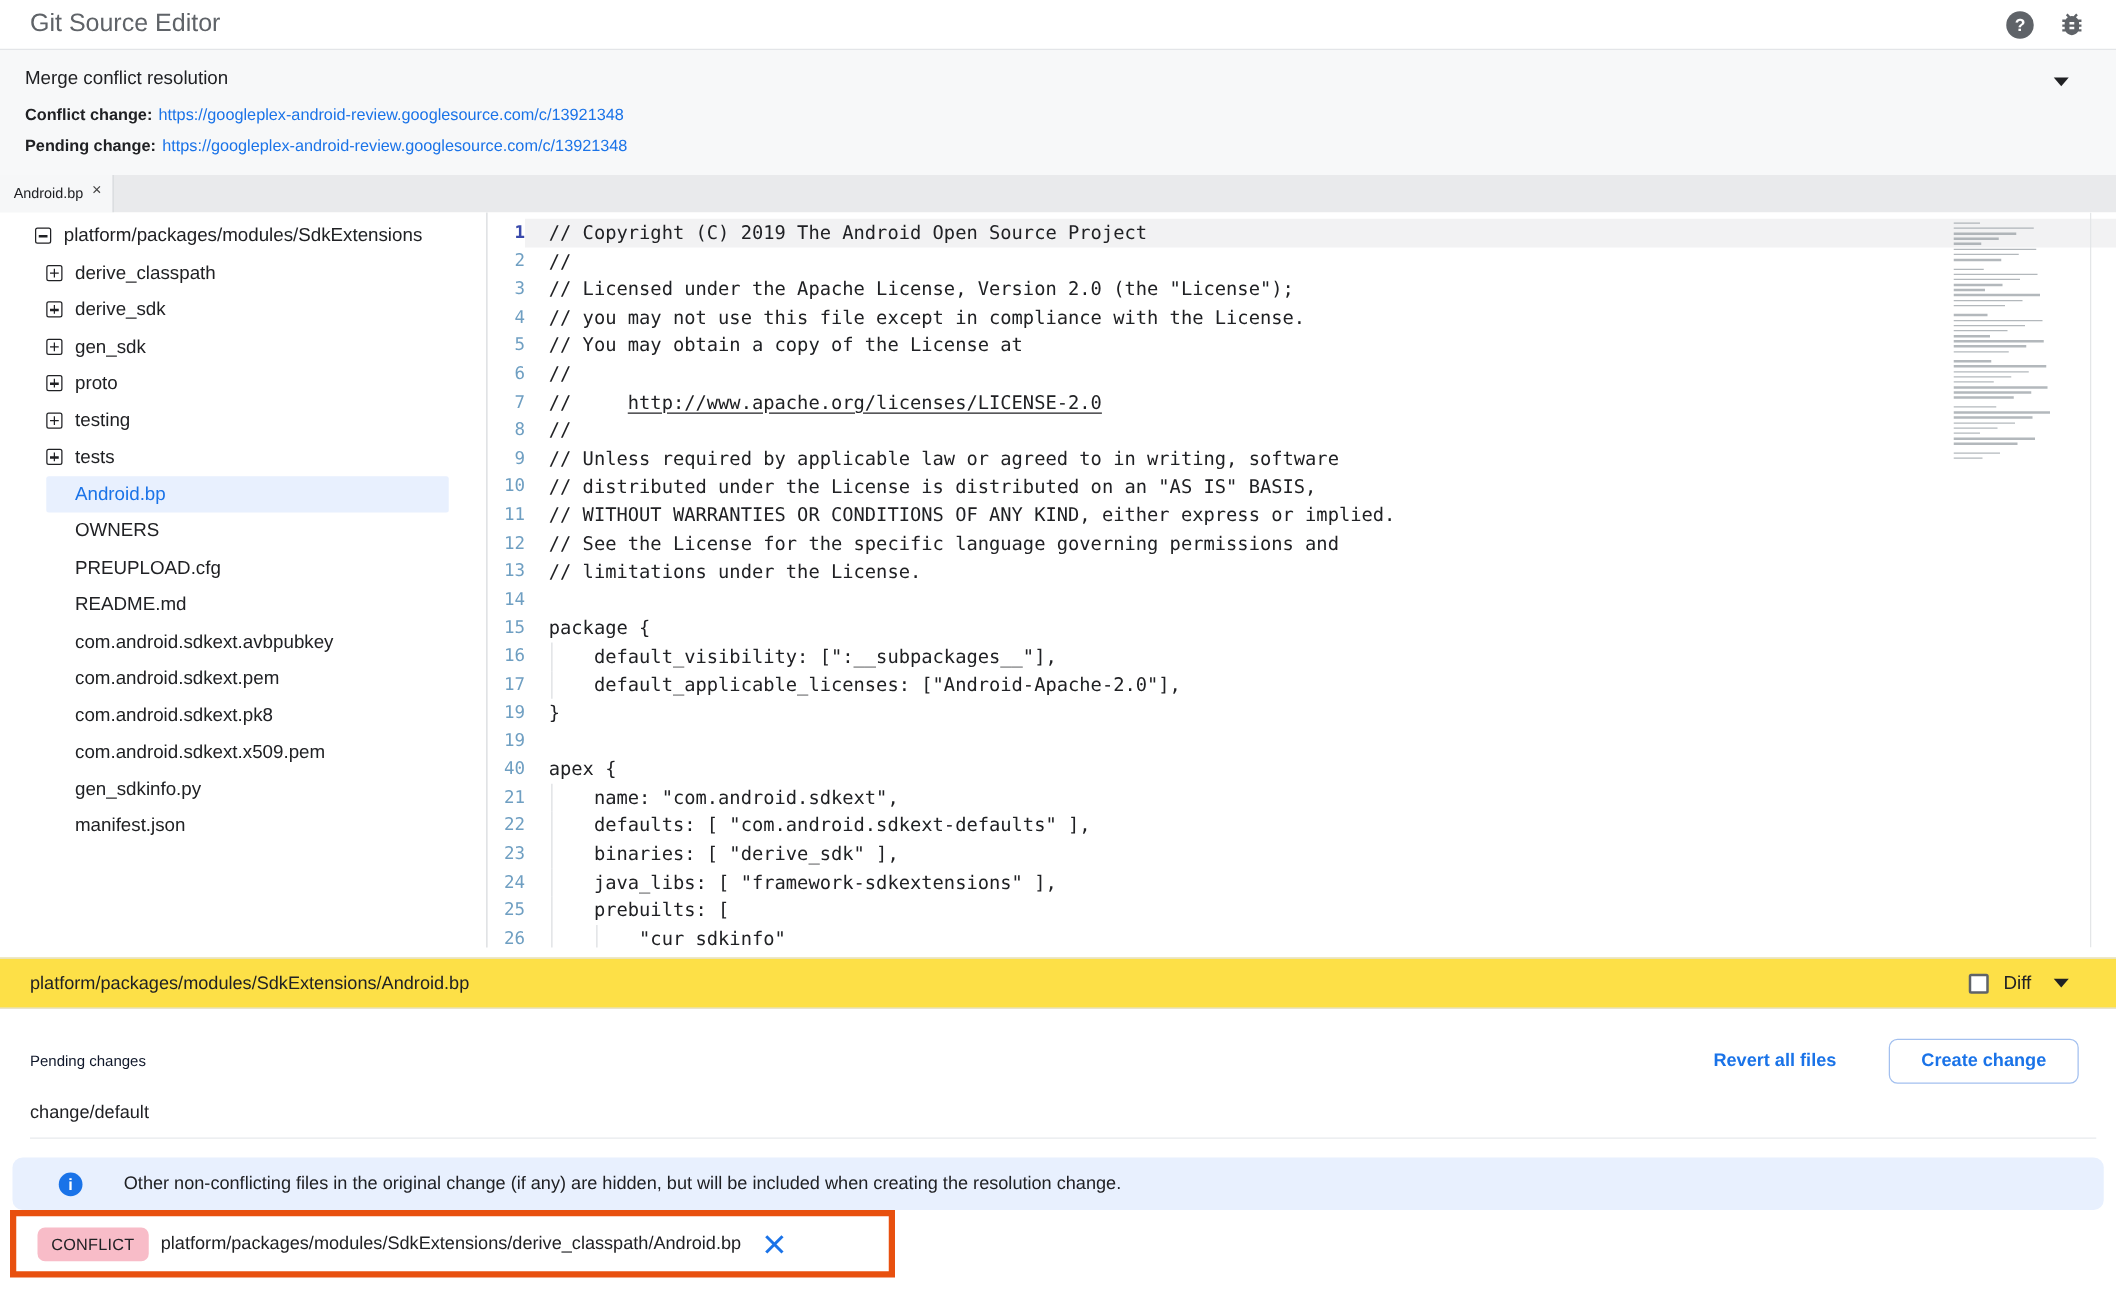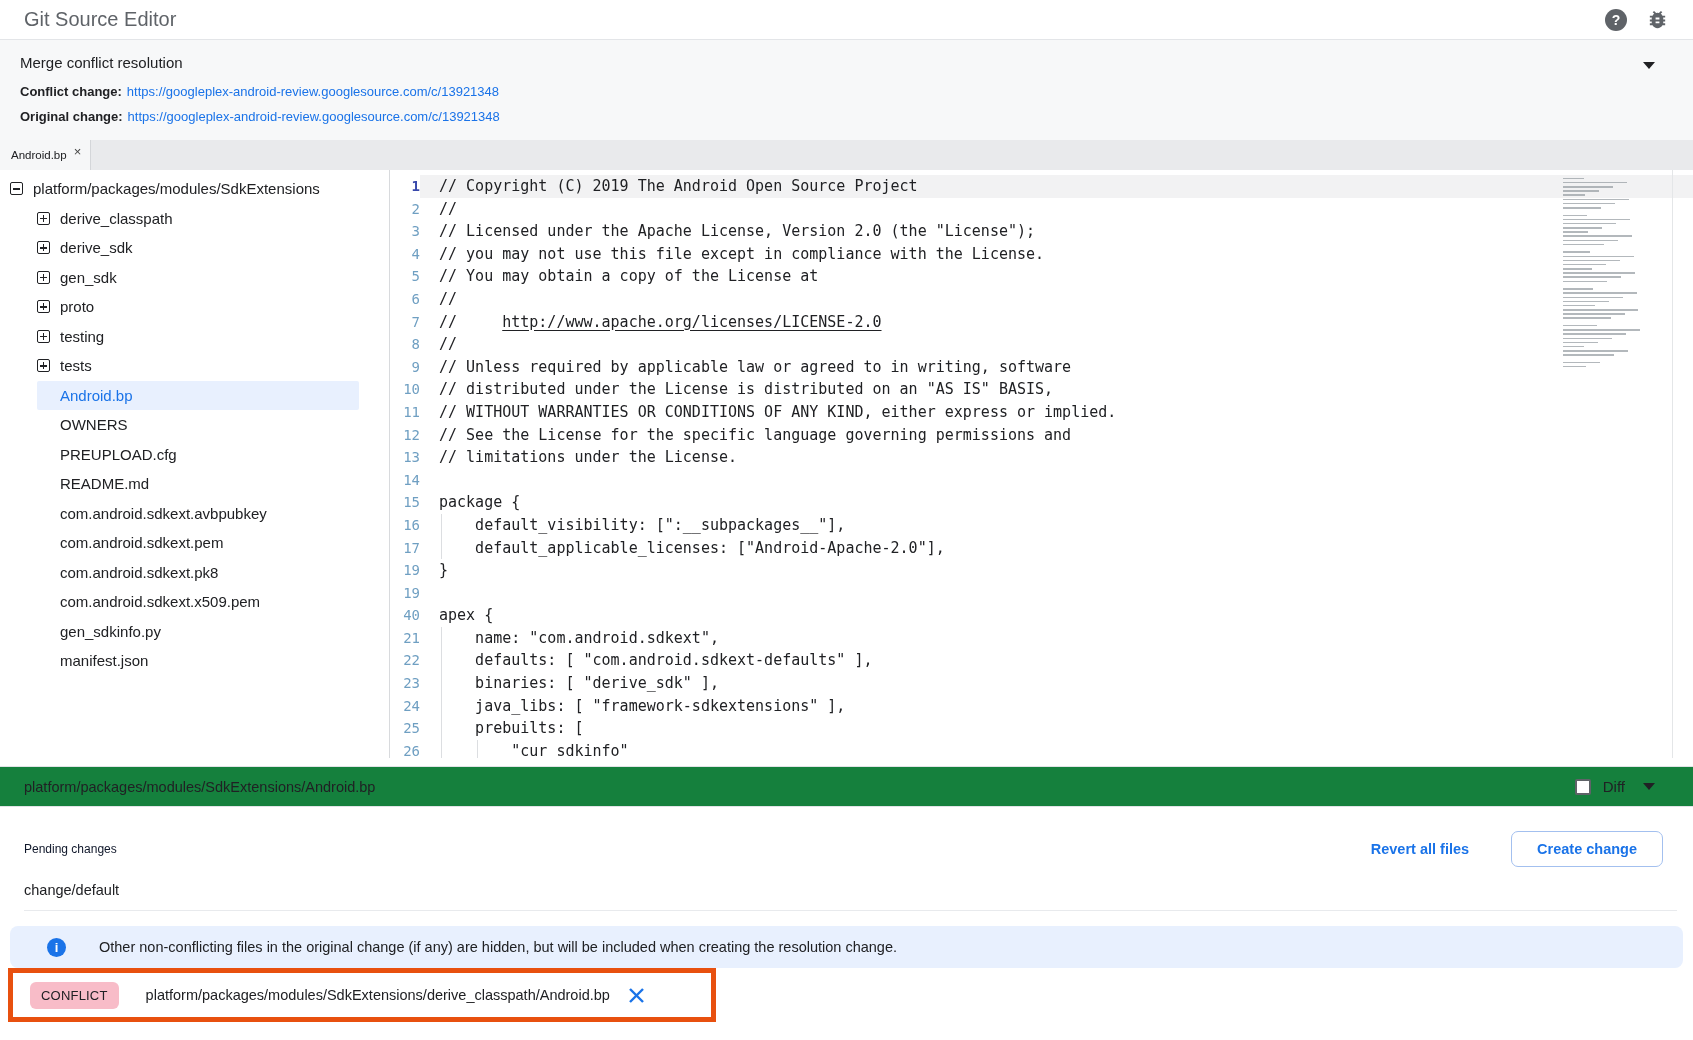--- a/index.html
+++ b/index.html
@@ -30,42 +30,42 @@
   .tab-strip { position:absolute; top:140px; left:0; right:0; height:30px; background:#e9eaec; display:flex; }
   .tab { height:30px; background:#f6f7f8; border-right:1px solid #d4d6d9; display:flex; align-items:center;
     padding:0 9px 0 11px; gap:7px; cursor:pointer; }
   .tab-label { font-size:11.5px; font-weight:500; color:#202124; }
   .tab-close { font-size:13px; color:#444; line-height:1; position:relative; top:-4px; cursor:pointer; }
 
   
   .main { position:absolute; top:170px; left:0; right:0; height:588px; display:flex; background:#fff; }
   .tree { width:390px; flex:none; border-right:1px solid #d8dadd; padding-top:4px; overflow:hidden; }
   .tree-row { display:flex; align-items:center; height:29.5px; font-size:15px; color:#202124; cursor:pointer; }
-  .tree-row.root { padding-left:10px; }
+  .tree-row.root { padding-left:28px; }
   .tree-row.folder { padding-left:37px; }
   .tree-row.file { margin-left:37px; margin-right:30px; padding-left:23px; border-radius:2px; }
   .tree-row.file.selected { background:#e8f0fe; color:#1a73e8; }
   .box-icon { width:13px; height:13px; border:1.5px solid #202124; border-radius:2px; position:relative; margin-right:10px; flex:none; }
   .box-icon::before { content:""; position:absolute; left:2px; right:2px; top:50%; margin-top:-0.75px; height:1.5px; background:#202124; }
   .box-icon.plus::after { content:""; position:absolute; top:2px; bottom:2px; left:50%; margin-left:-0.75px; width:1.5px; background:#202124; }
 
   .editor { flex:1; position:relative; font-family:"DejaVu Sans Mono", monospace; font-size:15px; padding-top:5px; overflow:hidden; }
   .code-line { display:flex; height:22.6px; line-height:22.6px; white-space:pre; }
   .ln { width:30px; flex:none; text-align:right; color:#6f9fc2; font-size:14px; }
   .code-line.active .ln { color:#3949ab; font-weight:bold; }
   .ct { flex:1; padding-left:19px; position:relative; color:#202124; }
   .code-line.active .ct { background:#f2f2f3; }
   .guide { position:absolute; top:0; bottom:0; width:1px; background:#dcdee1; }
   .ct u { text-underline-offset:3px; }
   .minimap { position:absolute; top:5px; right:48px; width:82px; cursor:pointer; }
   .mm-bar { display:block; height:1.5px; background:#9aa0a6; margin:2.7px 0; opacity:.75; }
   .scroll-divider { position:absolute; top:0; right:20px; width:1px; height:588px; background:#e4e6e8; }
 
   
-  .file-bar { position:absolute; top:766px; left:0; right:0; height:41px; background:#15803d;
+  .file-bar { position:absolute; top:766px; left:0; right:0; height:41px; background:#fde047;
     border-top:1px solid #e1e3e6; border-bottom:1px solid #e1e3e6; display:flex; align-items:center; padding:0 38px 0 24px;justify-content:flex-end; }
   .file-path { font-size:14.5px; color:#202124; }
   .diff-group { margin-left:auto; display:flex; align-items:center; gap:12px; }
   .checkbox { width:16px; height:16px; border:2px solid #5f6368; border-radius:2px; background:#fff; cursor:pointer; }
   .diff-label { font-size:15px; color:#202124; }
   .diff-caret { width:0; height:0; border-left:6px solid transparent; border-right:6px solid transparent;
     border-top:7px solid #202124; margin-left:6px; cursor:pointer; }
 
   
   .pending-head { position:absolute; top:829px; left:24px; right:30px; height:40px; display:flex; align-items:center; }
@@ -80,21 +80,21 @@
   .info-banner { position:absolute; top:926px; left:10px; right:10px; height:42px; background:#e8f0fe;
     border-radius:8px; display:flex; align-items:center; padding-left:37px; }
   .info-icon { width:19px; height:19px; border-radius:50%; background:#1a73e8; color:#fff; font-size:13px;
     font-weight:bold; display:flex; align-items:center; justify-content:center; flex:none; }
   .info-text { margin-left:33px; font-size:14.5px; color:#202124; }
 
   .conflict-box { position:absolute; top:968px; left:8px; width:708px; height:54px;
     border:5px solid #e8500f; display:flex; align-items:center; padding-left:17px; background:transparent; }
   .conflict-badge { background:#f8bcc8; color:#202124; font-size:13px; font-weight:500;
     padding:6px 11px; border-radius:6px; letter-spacing:.2px; }
-  .conflict-path { margin-left:27px; font-size:14.5px; color:#202124; }
+  .conflict-path { margin-left:10px; font-size:14.5px; color:#202124; }
   .conflict-close { margin-left:18px; display:flex; align-items:center; cursor:pointer; }
   .conflict-close svg { width:17px; height:17px; stroke:#1a73e8; stroke-width:2.4; }
 </style>
 </head>
 <body>
 
 <div class="app">
 
   <header class="app-header">
     <div class="app-title">Git Source Editor</div>
@@ -110,21 +110,21 @@
     </div>
   </header>
 
   <section class="merge-panel">
     <div class="merge-title">Merge conflict resolution</div>
     <div class="merge-row">
       <span class="lbl">Conflict change:</span>
       <a href="#">https://googleplex-android-review.googlesource.com/c/13921348</a>
     </div>
     <div class="merge-row">
-      <span class="lbl">Original change:</span>
+      <span class="lbl">Pending change:</span>
       <a href="#">https://googleplex-android-review.googlesource.com/c/13921348</a>
     </div>
     <div class="panel-caret"></div>
   </section>
 
   <div class="tab-strip">
     <div class="tab">
       <span class="tab-label">Android.bp</span>
       <span class="tab-close">×</span>
     </div>

